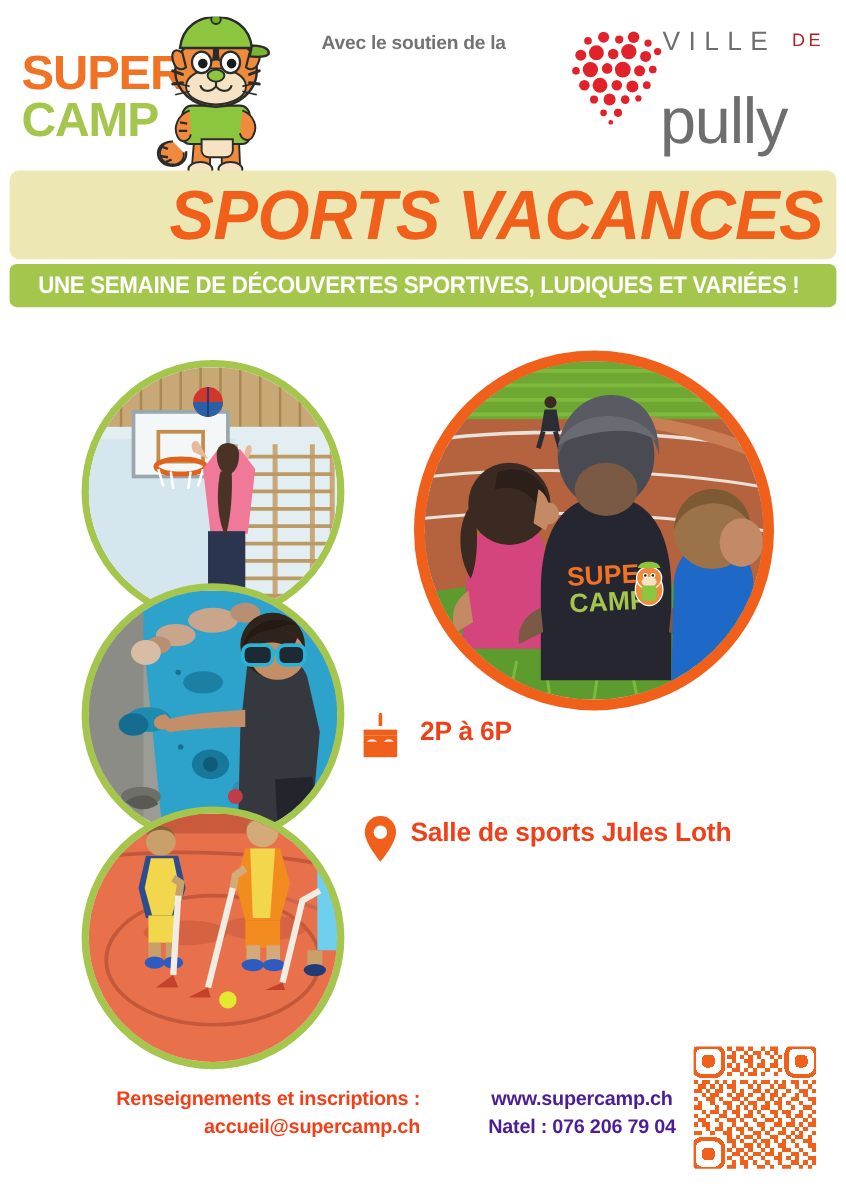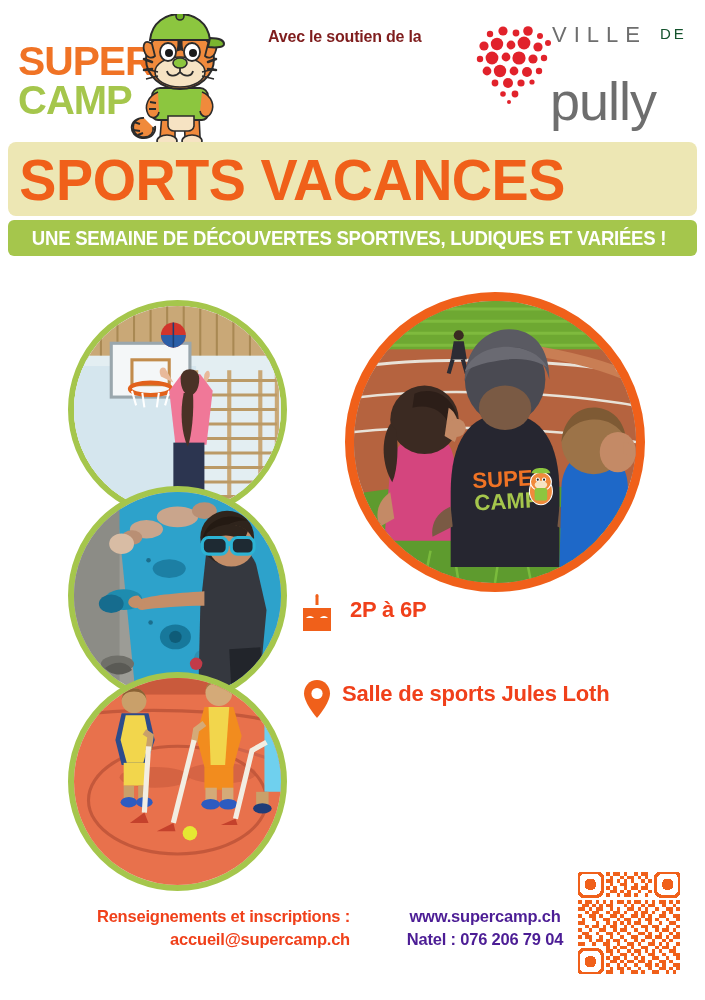--- a/index.html
+++ b/index.html
@@ -26,47 +26,47 @@
   .logo-camp{
     font-family:"Liberation Sans", sans-serif;
     font-weight:bold;font-size:40px;letter-spacing:-1px;
     color:#A5C64C;line-height:40px;display:block;
   }
   
   .mascot{position:absolute;left:108px;top:2px;width:106px;height:136px;}
 
   .support-text{
     position:absolute;left:268px;top:28px;
-    font-size:16px;font-weight:bold;color:#7f1d1d;
+    font-size:16px;font-weight:bold;color:#737373;
     letter-spacing:-0.2px;
   }
   .pully-logo{position:absolute;left:470px;top:18px;width:220px;height:86px;}
   .grapes{position:absolute;left:0;top:6px;width:86px;height:80px;}
   .pully-words{position:absolute;left:82px;top:0px;width:140px;height:84px;}
   .ville{
     position:absolute;left:0;top:4px;
     font-size:22px;letter-spacing:7px;color:#6E6E6E;
     font-family:"Liberation Sans", sans-serif;font-weight:400;
   }
   .de{
     position:absolute;left:108px;top:7px;
-    font-size:15px;letter-spacing:3px;color:#14532d;
+    font-size:15px;letter-spacing:3px;color:#b91c1c;
     font-family:"Liberation Sans", sans-serif;font-weight:400;
   }
   .pully{
     position:absolute;left:-2px;top:20px;
     font-size:54px;color:#6E6E6E;letter-spacing:-1px;
     font-family:"Liberation Sans", sans-serif;font-weight:400;line-height:54px;margin-top:36px;
   }
 
   
   .title-band{
     position:absolute;left:8px;top:142px;width:689px;height:74px;
     background:#EDE7B4;border-radius:8px;
-    display:flex;align-items:center;justify-content:flex-start;
+    display:flex;align-items:center;justify-content:flex-end;font-style:italic;
   }
   .title-text{
     font-family:"Liberation Sans", sans-serif;
     font-weight:bold;font-size:58px;color:#F0601A;
     letter-spacing:-0.5px;
     transform:scaleX(0.96);
     white-space:nowrap;
   }
   .subtitle-band{
     position:absolute;left:8px;top:220px;width:689px;height:36px;

